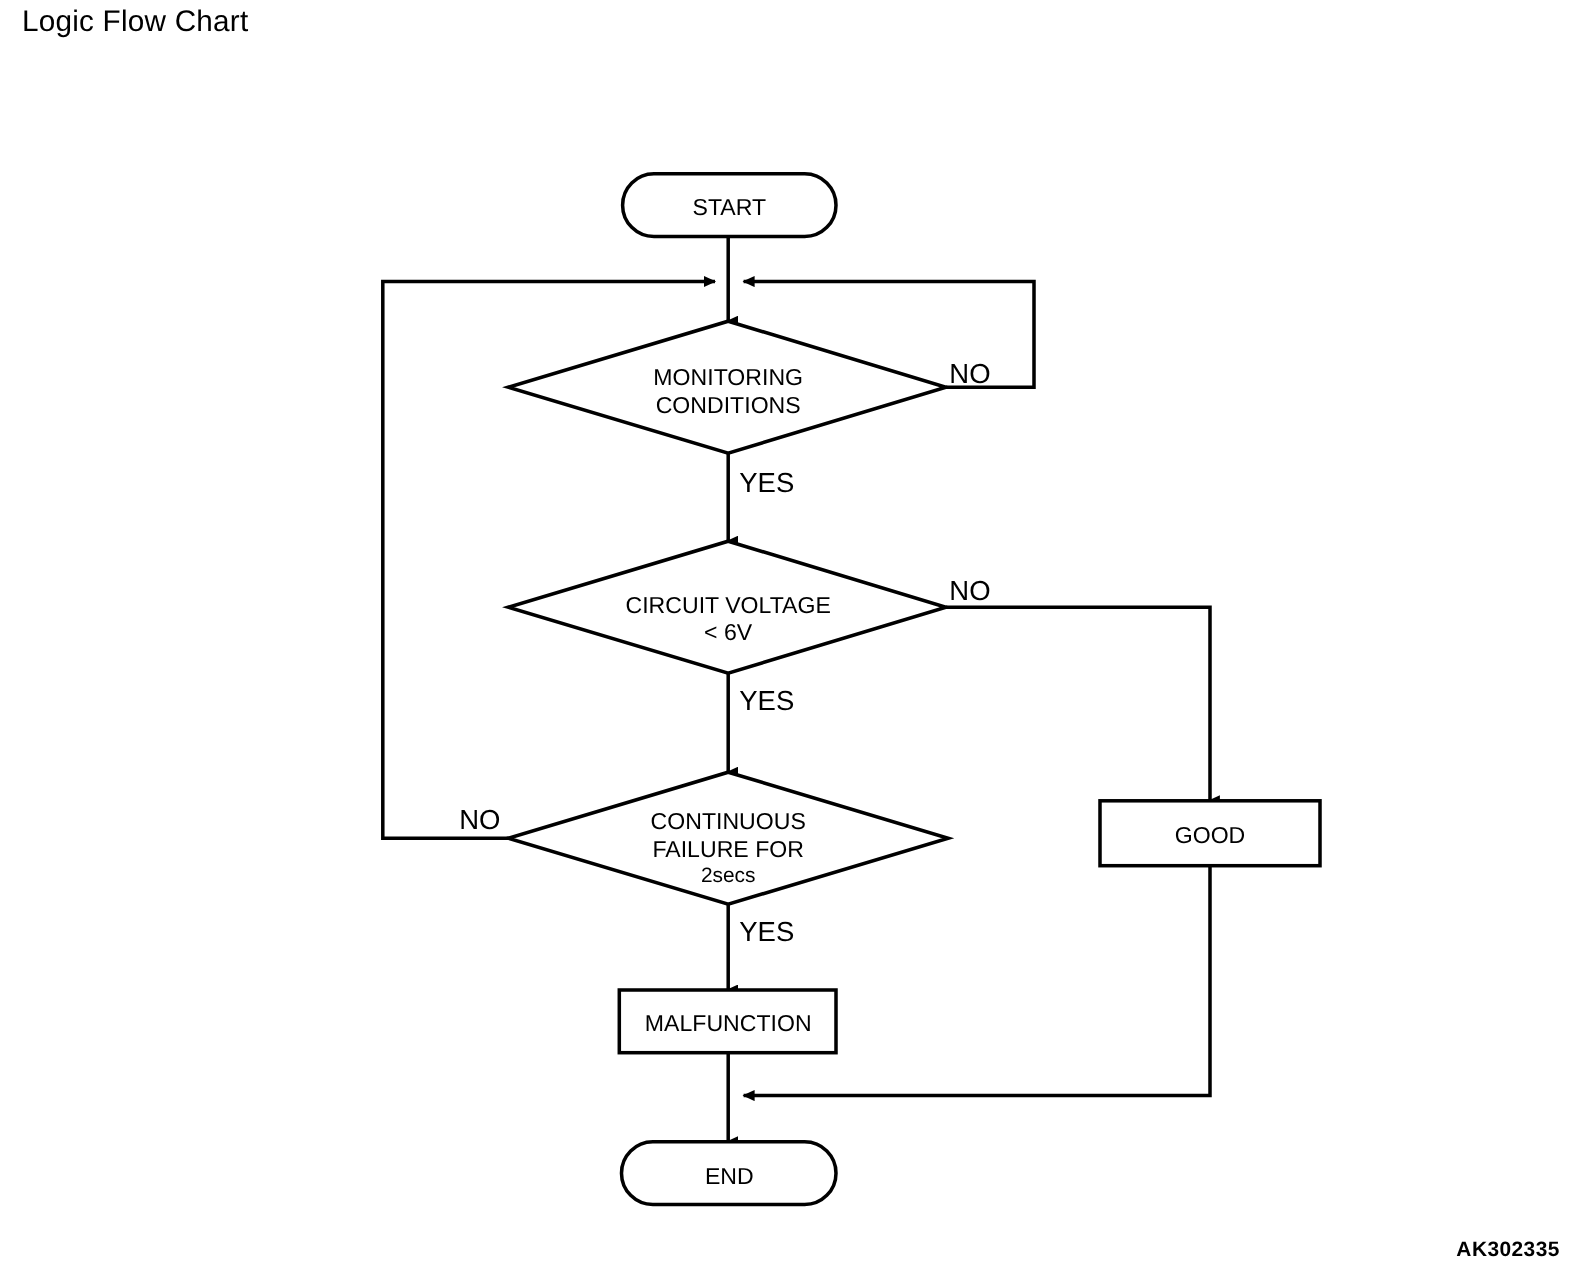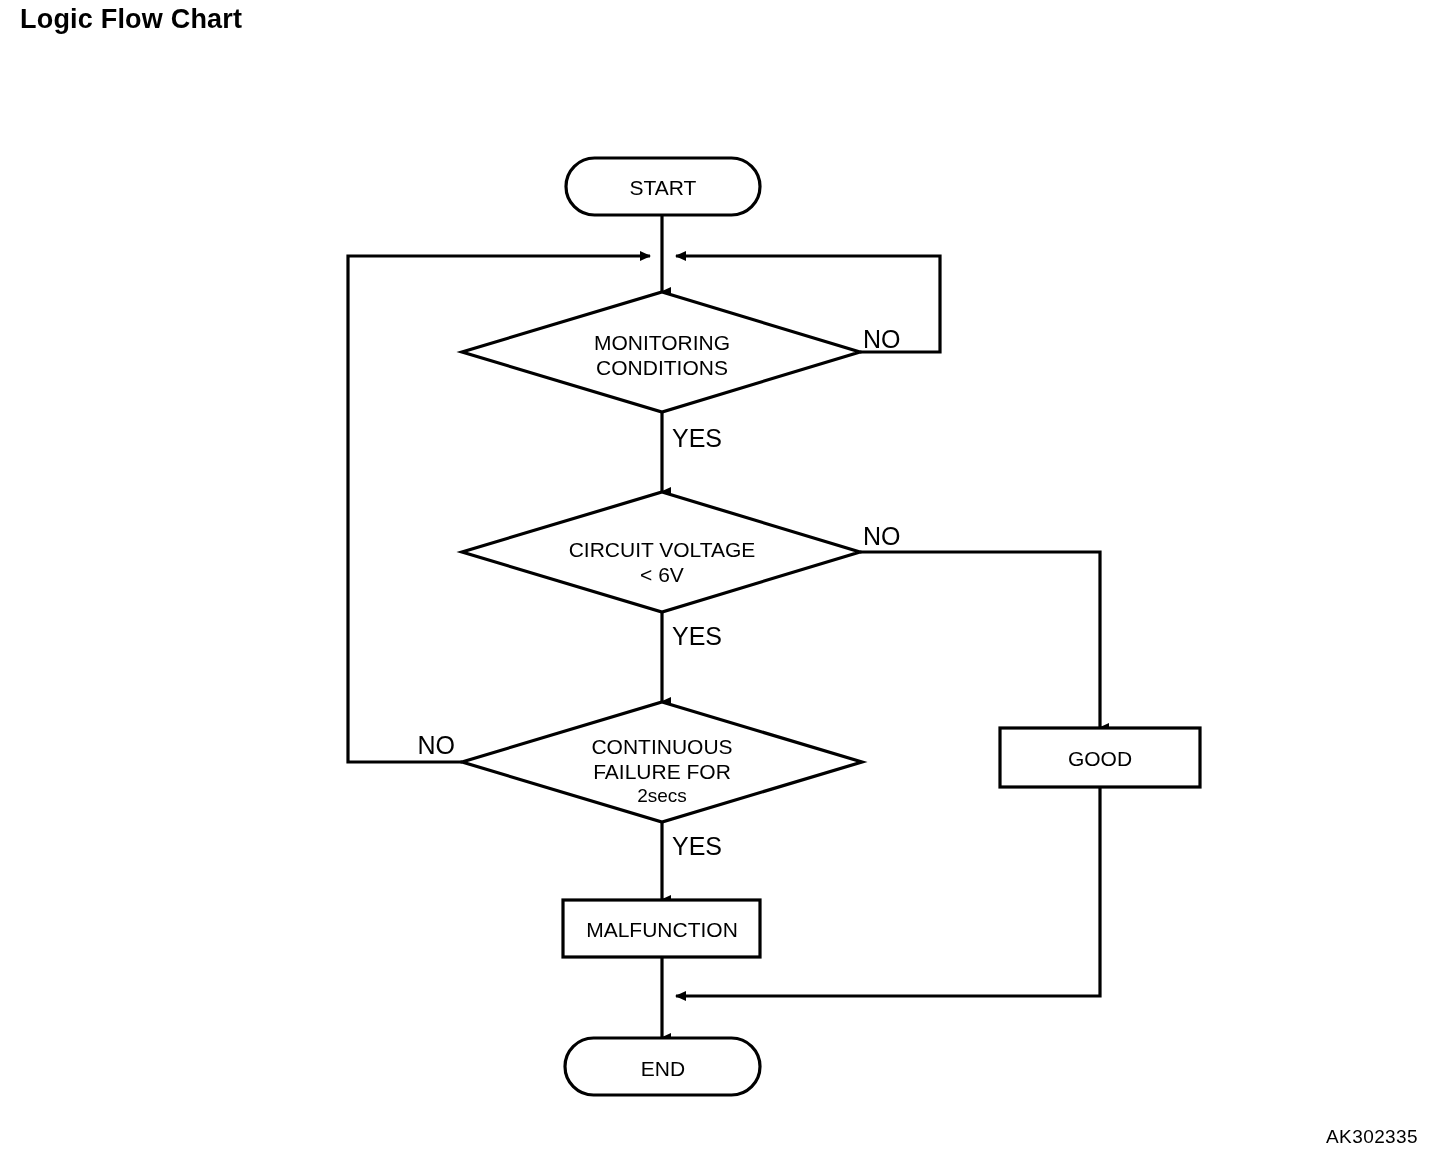--- a/index.html
+++ b/index.html
@@ -12,38 +12,38 @@
     height: 1160px;
     position: relative;
     font-family: "Liberation Sans", sans-serif;
     overflow: hidden;
   }
   #page-title {
     position: absolute;
     left: 20px;
     top: 4px;
     font-size: 27px;
-    font-weight: bold;
+    font-weight: normal;
     color: #000000;
     letter-spacing: 0.2px;
     white-space: nowrap;
   }
   #chart-canvas {
     position: absolute;
     left: 0;
     top: 0;
     width: 1440px;
     height: 1160px;
   }
   #watermark {
     position: absolute;
     right: 22px;
     bottom: 12px;
     font-size: 19px;
-    font-weight: normal;
+    font-weight: bold;
     color: #000000;
     letter-spacing: 0.4px;
     margin-left: 40px;
   }
   svg text {
     font-family: "Liberation Sans", sans-serif;
     fill: #000000;
   }
   .node-label {
     font-size: 21px;

